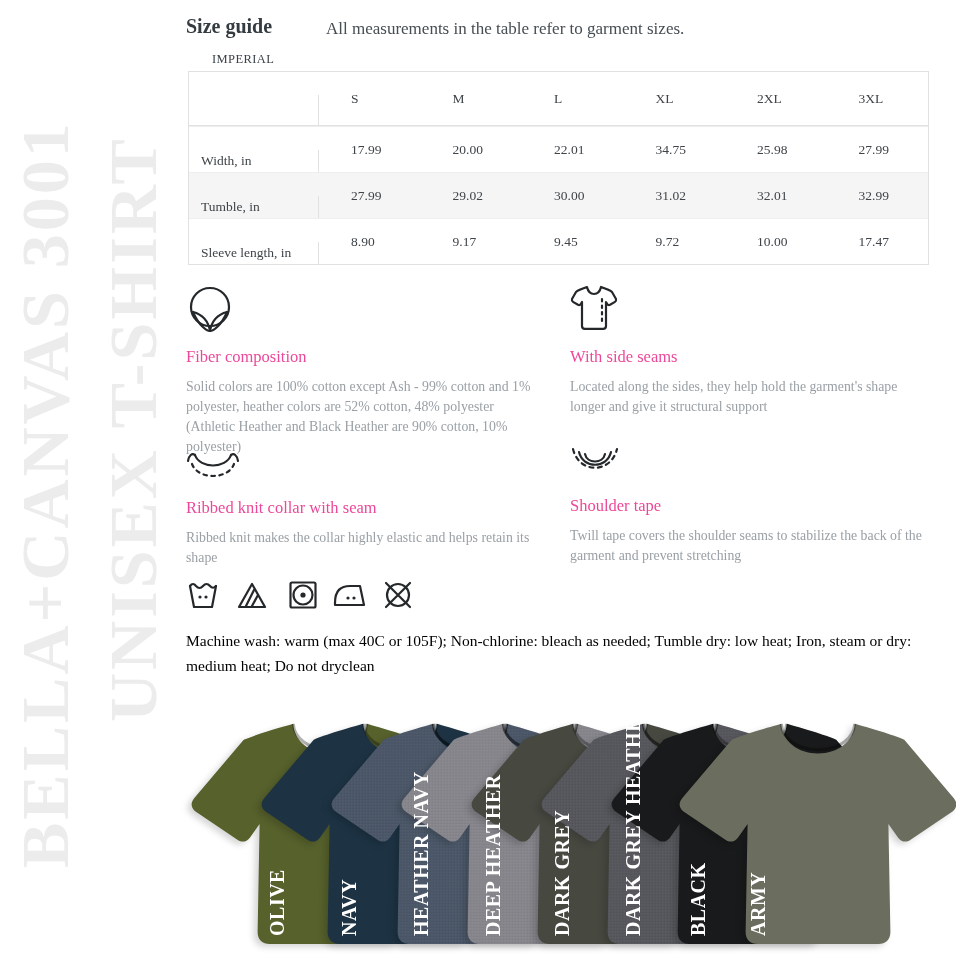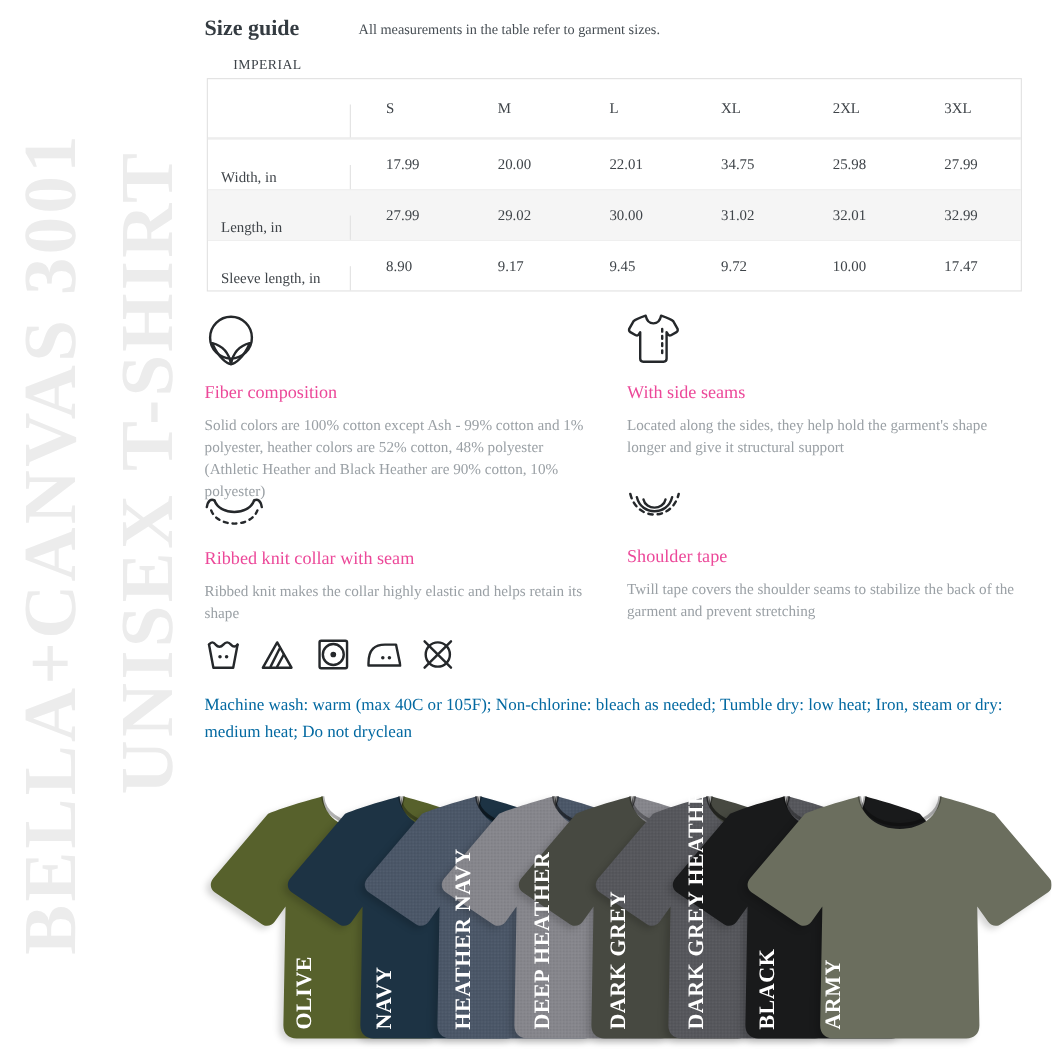--- a/index.html
+++ b/index.html
@@ -7,38 +7,38 @@
     position:relative;width:956px;height:960px;background:#fff;overflow:hidden;
     font-family:Liberation Serif, serif;color:#3c4247;
   }
   
   .vtext{position:absolute;transform-origin:0 0;transform:rotate(-90deg);white-space:nowrap;}
   .watermark{font-weight:700;color:var(--watermark,#ececec);letter-spacing:3px;}
   .wm1{font-size:68px;line-height:80px;left:5px;top:868px;}
   .wm2{font-size:68px;line-height:80px;left:93px;top:722px;}
   
   .title{position:absolute;left:186px;top:15px;font-size:20px;font-weight:700;color:var(--heading,#343b41);}
-  .subtitle{position:absolute;left:326px;top:19px;font-size:13px;color:#464d53;}
+  .subtitle{position:absolute;left:326px;top:19px;font-size:17px;color:#464d53;}
   .units{position:absolute;left:212px;top:52px;font-size:12.5px;font-weight:400;letter-spacing:.4px;color:#3d4349;}
   
   .size-table{position:absolute;left:188px;top:71px;width:741px;border:1px solid var(--table_border,#e1e1e1);box-sizing:border-box;font-size:13.5px;color:#3f4449;background:#fff;}
   .t-row{display:grid;grid-template-columns:130px repeat(6,1fr);align-items:center;height:45px;border-top:1px solid #eeeeee;}
   .t-row.head{height:53px;border-top:none;border-bottom:1px solid var(--table_border,#e1e1e1);}
   .t-row.stripe{background:var(--table_stripe,#f5f5f5);}
   .t-cell{padding-left:32px;}
   .t-label{padding-left:12px;border-right:1px solid var(--table_border,#e1e1e1);align-self:stretch;display:flex;align-items:center;margin-top:23px;}
   .t-row.head .t-label{border-right:1px solid var(--table_border,#e1e1e1);}
   
   .feature{position:absolute;}
   .f-title{font-size:16.5px;color:#ec4899;margin:14px 0 10px 0;}
   .f-desc{font-size:13.8px;line-height:20px;color:var(--muted_text,#9aa0a5);}
   .f-icon svg{display:block;}
   
   .care-icon{position:absolute;top:580px;}
-  .care-text{position:absolute;left:186px;top:628px;width:748px;font-size:15.5px;line-height:25px;color:#0369a1;}
+  .care-text{position:absolute;left:186px;top:628px;width:748px;font-size:15.5px;line-height:25px;color:#000000;}
   
   .shirts{position:absolute;left:0;top:0;width:956px;height:960px;}
   .tee{position:absolute;top:708px;width:300px;height:238px;filter:drop-shadow(-4px 3px 3px rgba(0,0,0,.16));}
   .shirt-label{
     position:absolute;top:936px;transform-origin:0 0;transform:rotate(-90deg);
     white-space:nowrap;font-size:20px;line-height:24px;font-weight:700;
     color:var(--label_text,#ffffff);letter-spacing:.5px;
   }
   .icon-stroke{stroke:var(--icon_stroke,#25282b);fill:none;stroke-width:2.2;stroke-linecap:round;stroke-linejoin:round;}
 </style>
@@ -80,21 +80,21 @@
     <div class="t-row">
       <div class="t-cell t-label">Width, in</div>
       <div class="t-cell">17.99</div>
       <div class="t-cell">20.00</div>
       <div class="t-cell">22.01</div>
       <div class="t-cell">34.75</div>
       <div class="t-cell">25.98</div>
       <div class="t-cell">27.99</div>
     </div>
     <div class="t-row stripe">
-      <div class="t-cell t-label">Length, in</div>
+      <div class="t-cell t-label">Tumble, in</div>
       <div class="t-cell">27.99</div>
       <div class="t-cell">29.02</div>
       <div class="t-cell">30.00</div>
       <div class="t-cell">31.02</div>
       <div class="t-cell">32.01</div>
       <div class="t-cell">32.99</div>
     </div>
     <div class="t-row">
       <div class="t-cell t-label">Sleeve length, in</div>
       <div class="t-cell">8.90</div>

